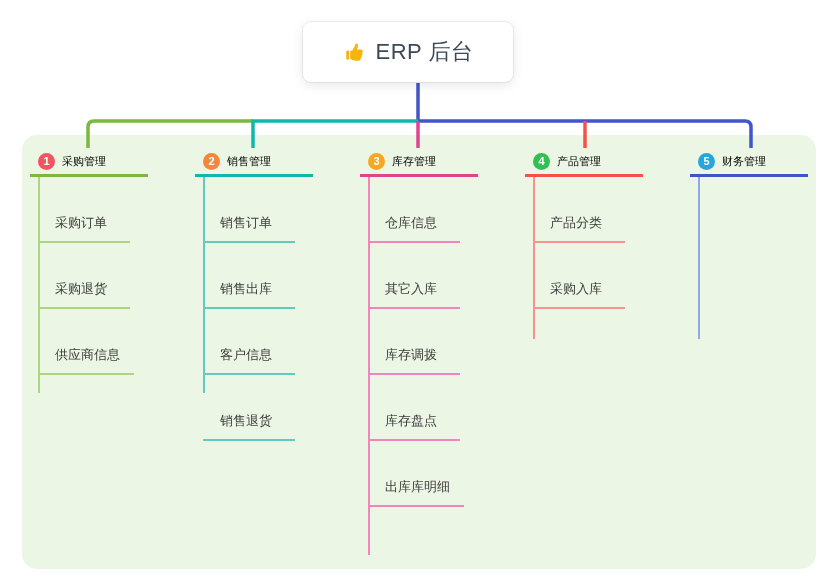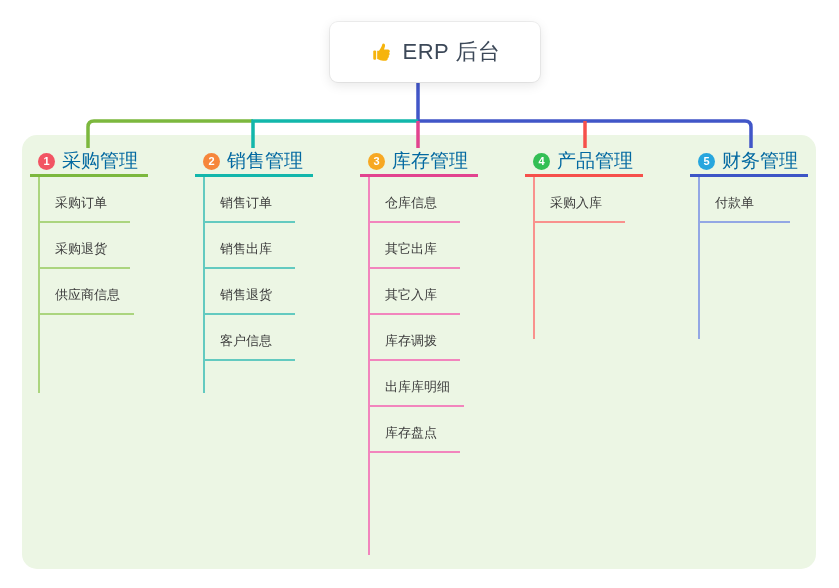--- a/index.html
+++ b/index.html
@@ -7,42 +7,42 @@
     width:839px;height:588px;position:relative;overflow:hidden;
     background:#ffffff;
     font-family:"Liberation Sans","DejaVu Sans",sans-serif;
   }
   .panel{
     position:absolute;left:22px;top:135px;width:794px;height:434px;
     border-radius:15px;
   }
   .connectors{position:absolute;left:0;top:0;width:839px;height:588px;pointer-events:none;}
   .root-card{
-    position:absolute;left:330px;top:22px;width:210px;height:60px;
+    position:absolute;left:303px;top:22px;width:210px;height:60px;
     background:#ffffff;border-radius:8px;
     box-shadow:0 3px 12px rgba(0,0,0,.10),0 0 0 1px #f1f1f1;
     display:flex;align-items:center;justify-content:center;gap:10px;
     cursor:pointer;
   }
   .root-card .root-label{font-size:22px;color:#3c4858;font-weight:500;letter-spacing:.5px;}
   .col{position:absolute;top:148px;width:170px;}
   .col-header{
     position:relative;box-sizing:border-box;height:29px;width:118px;
     display:flex;align-items:center;gap:7px;padding-left:8px;
     border-bottom:3px solid var(--main);cursor:pointer;
   }
   .badge{
     width:17px;height:17px;border-radius:50%;background:var(--badge);
     color:#fff;font-size:11px;font-weight:bold;line-height:17px;
     display:flex;align-items:center;justify-content:center;flex:0 0 17px;
   }
-  .col-header .hlabel{font-size:19px;color:#0369a1;white-space:nowrap;}
+  .col-header .hlabel{font-size:11px;color:#000000;white-space:nowrap;}
   .vline{position:absolute;left:8px;top:29px;width:2px;background:var(--sub);}
   .row{
-    position:relative;box-sizing:border-box;margin-left:8px;height:46px;
+    position:relative;box-sizing:border-box;margin-left:8px;height:66px;
     width:fit-content;min-width:92px;
     display:flex;align-items:flex-end;padding:0 14px 9px 17px;
     border-bottom:2px solid var(--sub);
     font-size:13px;color:#3c3c3c;white-space:nowrap;cursor:pointer;
   }
 </style>
 </head>
 <body style="background: rgb(255, 255, 255);">
 
 <div class="panel" style="background: rgb(236, 246, 228);"></div>
@@ -77,47 +77,46 @@
 </div>
 
 <div class="col" style="left: 195px; --main: #12b7ab; --sub: #63cac0; --badge: #f6863b;">
   <div class="col-header">
     <span class="badge">2</span>
     <span class="hlabel">销售管理</span>
   </div>
   <div class="vline" style="height: 216px;"></div>
   <div class="row">销售订单</div>
   <div class="row">销售出库</div>
+  <div class="row">客户信息</div>
   <div class="row">销售退货</div>
-  <div class="row">客户信息</div>
 </div>
 
 <div class="col" style="left: 360px; --main: #e2438f; --sub: #f285bd; --badge: #f7a823;">
   <div class="col-header">
     <span class="badge">3</span>
     <span class="hlabel">库存管理</span>
   </div>
   <div class="vline" style="height: 378px;"></div>
   <div class="row">仓库信息</div>
-  <div class="row">其它出库</div>
   <div class="row">其它入库</div>
   <div class="row">库存调拨</div>
+  <div class="row">库存盘点</div>
   <div class="row">出库库明细</div>
-  <div class="row">库存盘点</div>
 </div>
 
 <div class="col" style="left: 525px; --main: #f6504b; --sub: #f9918d; --badge: #33bf54;">
   <div class="col-header">
     <span class="badge">4</span>
     <span class="hlabel">产品管理</span>
   </div>
   <div class="vline" style="height: 162px;"></div>
+  <div class="row">产品分类</div>
   <div class="row">采购入库</div>
 </div>
 
 <div class="col" style="left: 690px; --main: #3d55c6; --sub: #93a7e4; --badge: #27a6de;">
   <div class="col-header">
     <span class="badge">5</span>
     <span class="hlabel">财务管理</span>
   </div>
   <div class="vline" style="height: 162px;"></div>
-  <div class="row">付款单</div>
 </div>
 
 </body></html>

